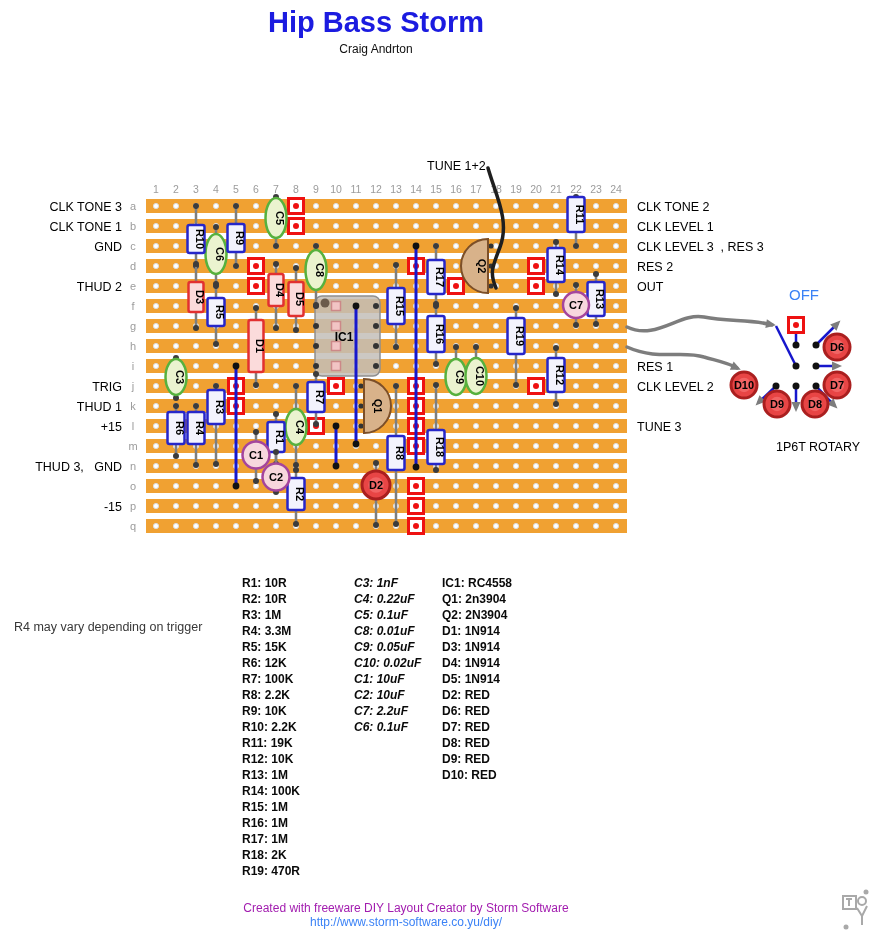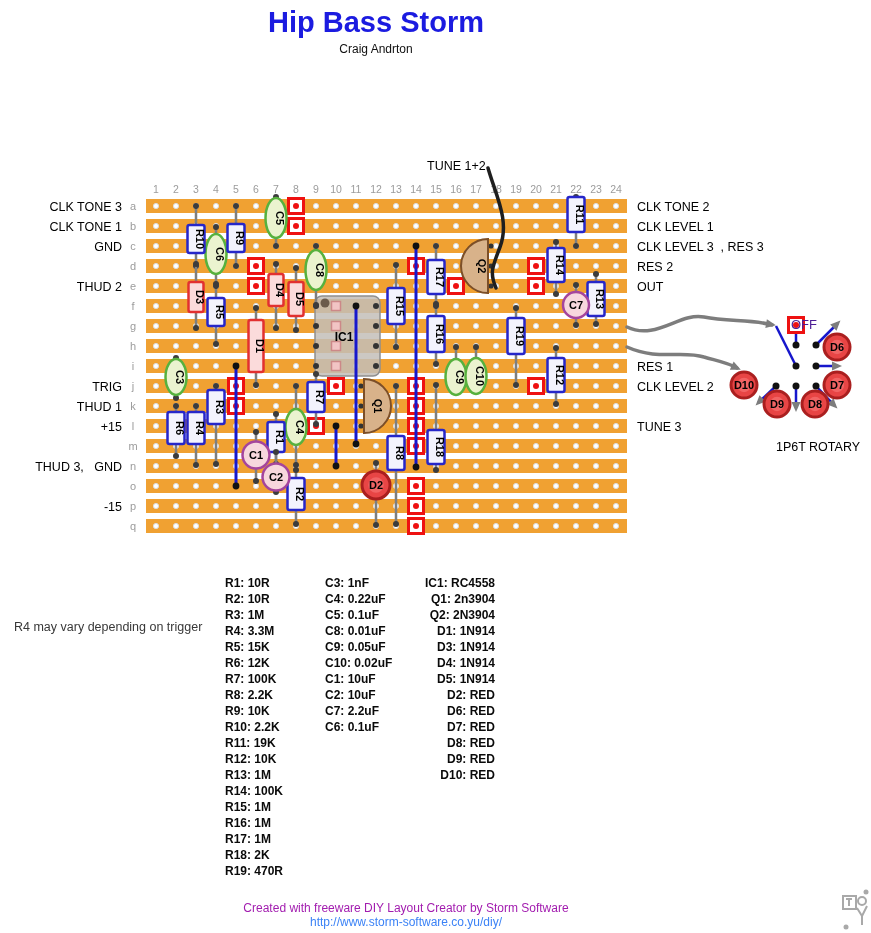--- a/index.html
+++ b/index.html
@@ -2,26 +2,26 @@
 <html><head>
 <meta charset="utf-8">
 <style>
   html,body{margin:0;padding:0;background:#fff;}
   body{width:871px;height:933px;position:relative;overflow:hidden;
        font-family:"Liberation Sans",sans-serif;}
   .abs{position:absolute;}
   #title{top:6px;left:0;width:752px;text-align:center;font-size:29px;font-weight:bold;color:#1b1be0;}
   #subtitle{top:42px;left:0;width:752px;text-align:center;font-size:12px;color:#101010;}
   #tune{top:159px;left:427px;width:100px;font-size:12.5px;color:#000;}
-  #off{top:317px;left:771px;width:66px;text-align:center;font-size:13px;color:#4c1d95;}
+  #off{top:286px;left:771px;width:66px;text-align:center;font-size:15px;color:#3b82f6;}
   #rotlab{top:440px;left:748px;width:140px;text-align:center;font-size:12.5px;color:#000;}
   #note{top:620px;left:14px;font-size:12.5px;color:#383838;}
-  .parts-col{position:absolute;top:575px;font-size:12px;font-weight:bold;color:#0a0a0a;}
+  .parts-col{position:absolute;top:575px;font-size:12px;font-weight:bold;color:#0a0a0a;margin-left:17px;}
   .parts-col div{height:16px;line-height:16px;}
-  #pc1{left:225px;} #pc2{left:325px;} #pc3{left:425px;text-align:right;}
+  #pc1{left:225px;} #pc2{left:337px;font-style:italic;} #pc3{left:425px;}
   #footer1{top:901px;left:0;width:812px;text-align:center;font-size:12px;color:#a21caf;}
   #footer2{top:915px;left:0;width:812px;text-align:center;font-size:12px;color:#3b82f6;}
   #board-svg{position:absolute;left:0;top:0;}
   svg text{font-family:"Liberation Sans",sans-serif;}
 </style>
 </head>
 <body>
 
 <svg id="board-svg" width="871" height="933" viewBox="0 0 871 933">
     <rect x="146" y="199" width="481" height="14" fill="#f0a132"></rect>

